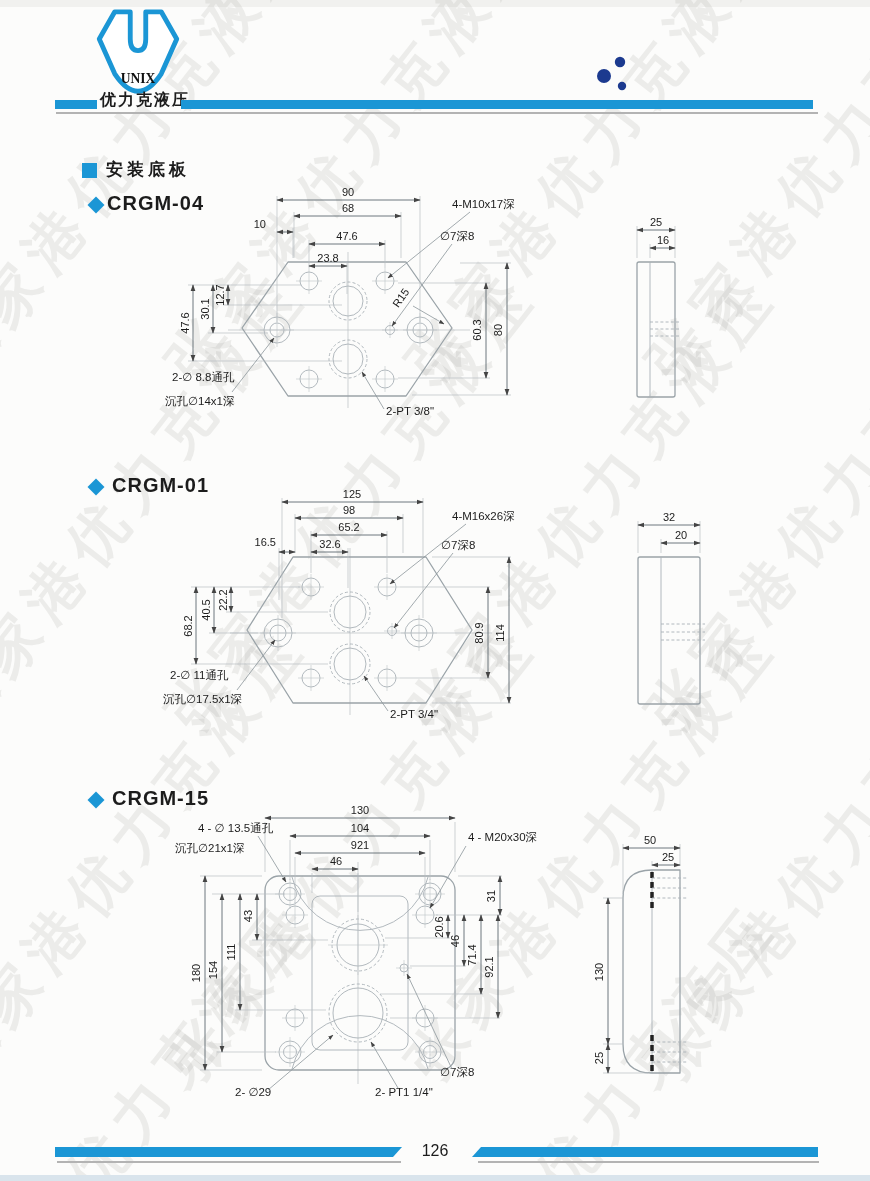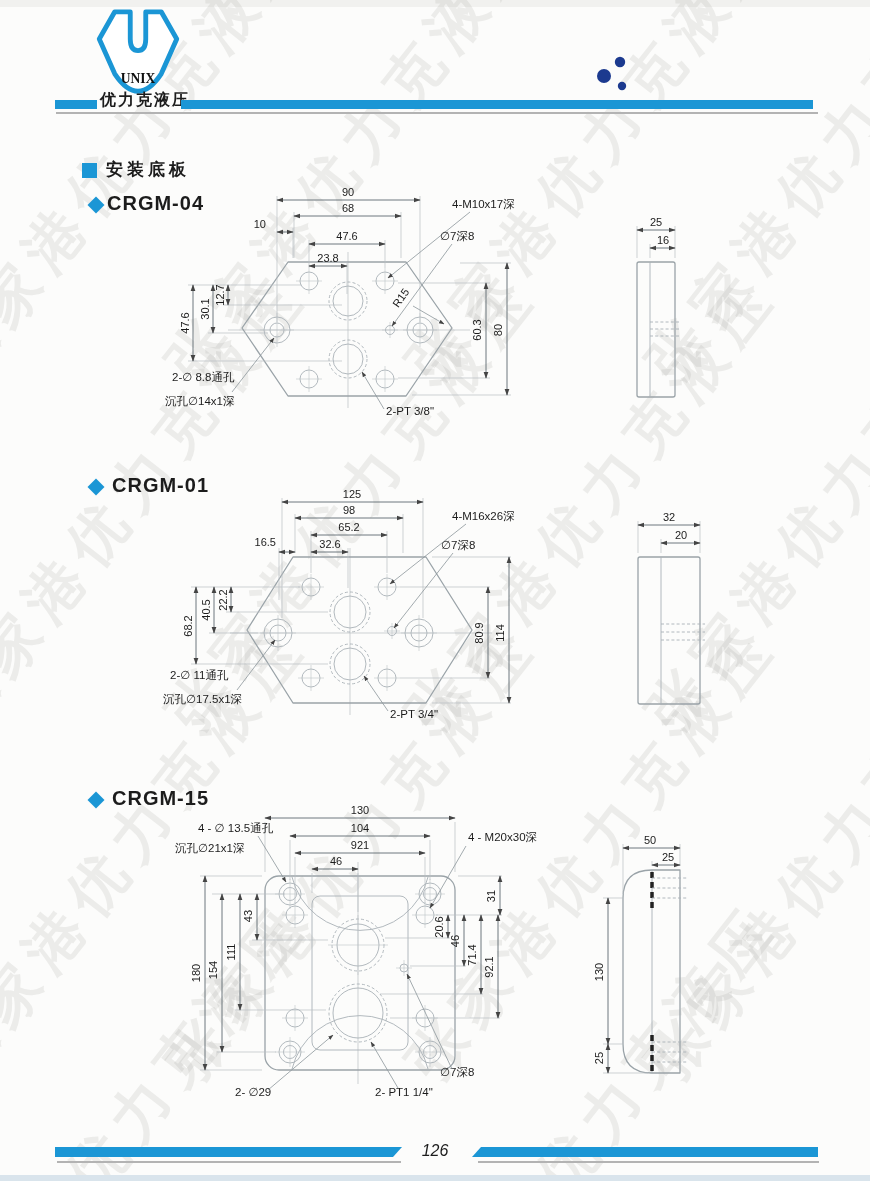--- a/index.html
+++ b/index.html
@@ -42,21 +42,21 @@
   .dt{font:11px "Liberation Sans",sans-serif;fill:#1c1c1c;}
   .nt{font:11.5px "Liberation Sans",sans-serif;fill:#1c1c1c;}
 
   
   .fbar-l{position:absolute;left:55px;top:1147px;width:347px;height:10px;background:#1b96d5;
           clip-path:polygon(0 0,100% 0,calc(100% - 9px) 100%,0 100%);}
   .fbar-r{position:absolute;left:472px;top:1147px;width:346px;height:10px;background:#1b96d5;
           clip-path:polygon(9px 0,100% 0,100% 100%,0 100%);}
   .fline-l{position:absolute;left:57px;top:1161px;width:344px;height:2px;background:#b3b3b3;}
   .fline-r{position:absolute;left:478px;top:1161px;width:341px;height:2px;background:#b3b3b3;}
-  .pagenum{position:absolute;left:400px;top:1142px;width:70px;text-align:center;font-size:16px;font-style:italic;}
+  .pagenum{position:absolute;left:400px;top:1142px;width:70px;text-align:center;font-size:16px;}
 </style>
 </head>
 <body>
 
 <div class="page">
   <div class="topstrip"></div>
 
   <div>
     <span class="wm" style="left:-80px;top:350px">张家港优力克液压</span>
     <span class="wm" style="left:150px;top:350px">张家港优力克液压</span>

